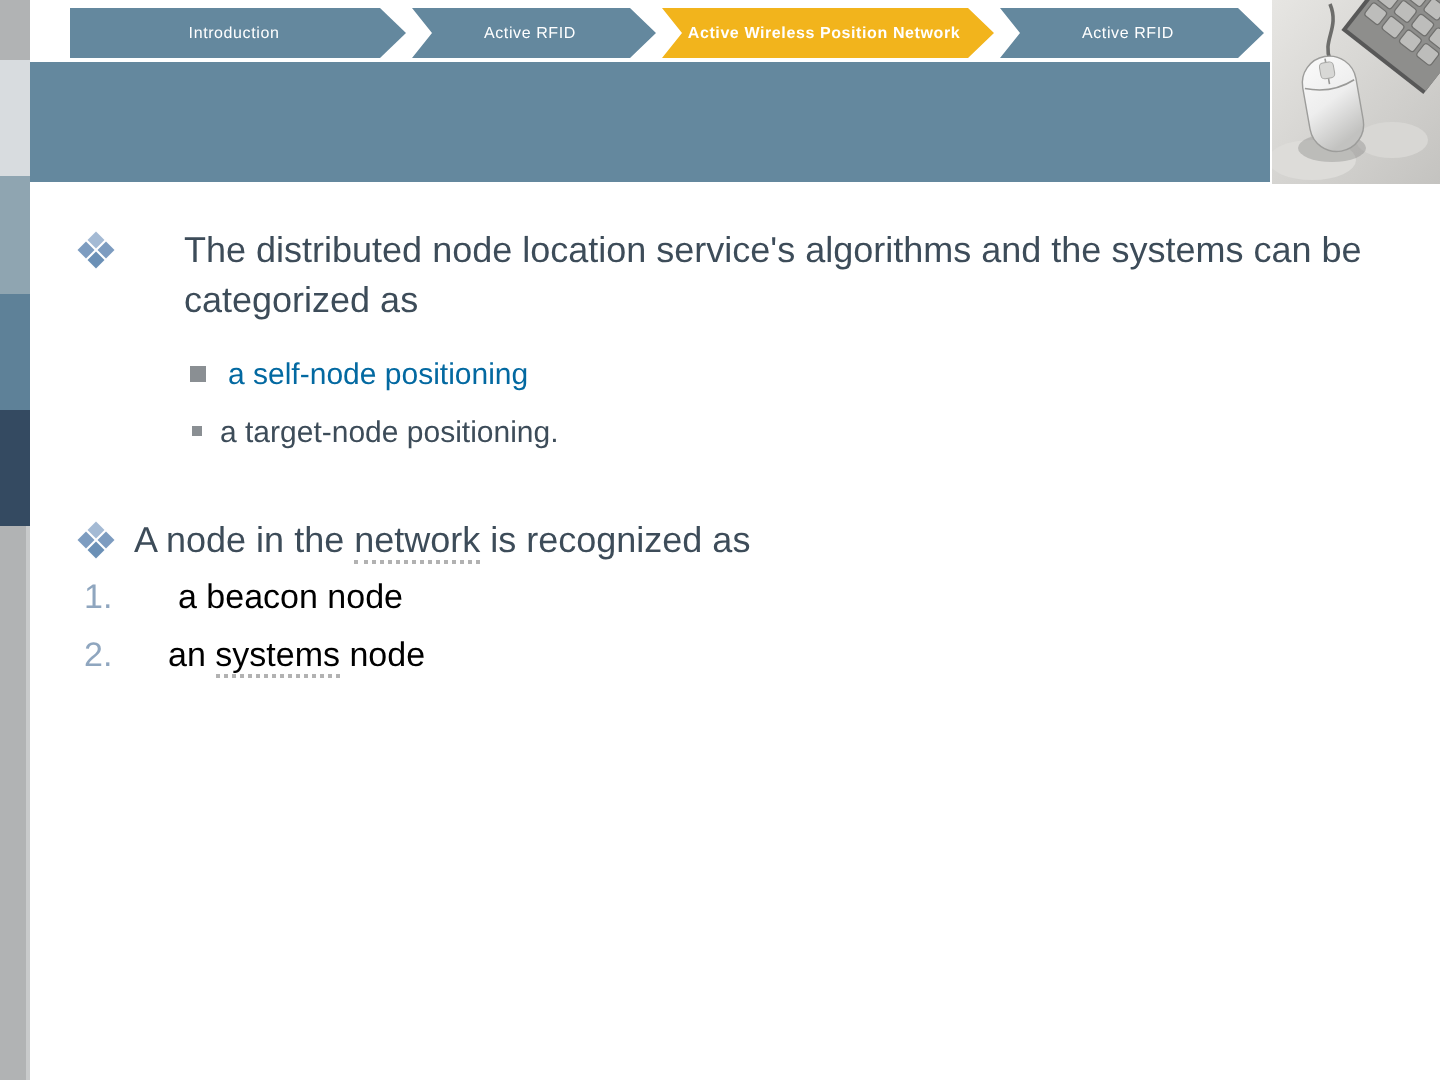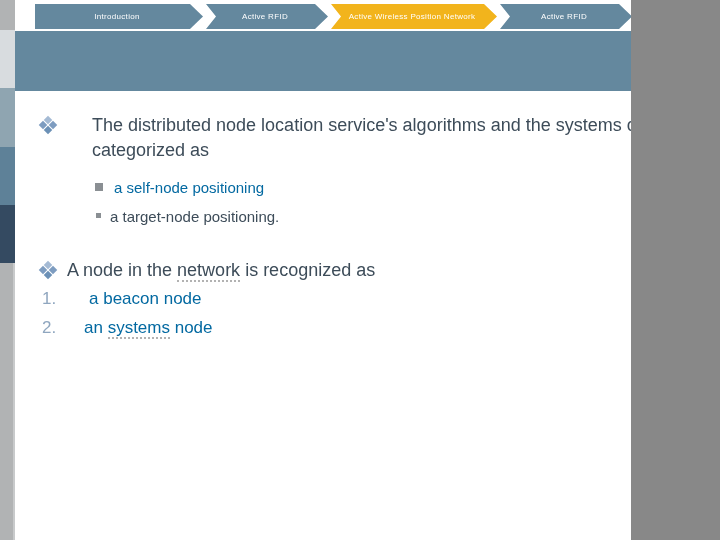--- a/index.html
+++ b/index.html
@@ -1,19 +1,19 @@
 <!DOCTYPE html>
 <html><head>
 <meta charset="utf-8">
 <style>
   * { margin: 0; padding: 0; box-sizing: border-box; }
   html, body { background: #888; }
   .slide {
     position: relative;
-    width: 631px; height: 540px;
+    width: 720px; height: 540px;
     background: #ffffff;
     overflow: hidden;
     font-family: "Liberation Sans", sans-serif;
   }
 
   
   .strip-seg { position: absolute; left: 0; width: 15px; }
   .seg-top-gray    { top: 0;   height: 30px;  background: #b1b3b4; }
   .seg-lightgray   { top: 30px;  height: 58px;  background: #d8dcdf; }
   .seg-grayblue    { top: 88px;  height: 59px;  background: #8fa5b1; }
@@ -36,21 +36,21 @@
     background: #64889e;
     padding: 0 14px 0 10px;
     cursor: default;
   }
   .tab-first {
     clip-path: polygon(0 0, calc(100% - 13px) 0, 100% 50%, calc(100% - 13px) 100%, 0 100%);
   }
   .tab-notched {
     clip-path: polygon(0 0, calc(100% - 13px) 0, 100% 50%, calc(100% - 13px) 100%, 0 100%, 10px 50%);
   }
-  .tab-active { background: #f2b41c; }
+  .tab-active { background: #f2b41c; font-weight: bold; }
   .tab-1 { left: 35px;  width: 168px; }
   .tab-2 { left: 206px; width: 122px; }
   .tab-3 { left: 331px; width: 166px; }
   .tab-4 { left: 500px; width: 132px; }
 
   
   .photo {
     position: absolute; left: 636px; top: 0;
     width: 84px; height: 92px;
   }
@@ -75,21 +75,21 @@
   .square-bullet { position: absolute; background: #8a8f93; }
   .square-1 { left: 95px; top: 183px; width: 8px; height: 8px; }
   .square-2 { left: 96px; top: 213px; width: 5px; height: 5px; }
 
   .sub1-text { left: 114px; top: 179px; font-size: 15px; font-weight: normal; color: #0369a1; }
   .sub2-text { left: 110px; top: 208px; font-size: 15px; }
 
   .num-label { position: absolute; left: 42px; color: #8fa6bf; font-size: 17px; }
   .num-1 { top: 289px; }
   .num-2 { top: 318px; }
-  .item-text { position: absolute; font-size: 17px; color: #0369a1; }
+  .item-text { position: absolute; font-size: 17px; color: #000000; }
   .item-1 { left: 89px; top: 289px; }
   .item-2 { left: 84px; top: 318px; }
 
   .dotted { border-bottom: 2px dotted #b2b2b2; }
 </style>
 </head>
 <body>
 
 <div class="slide">
 

